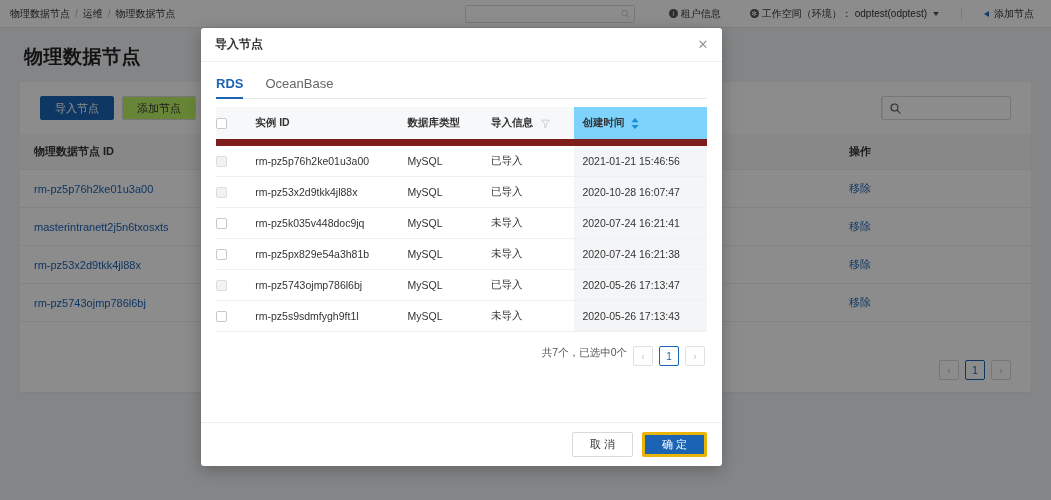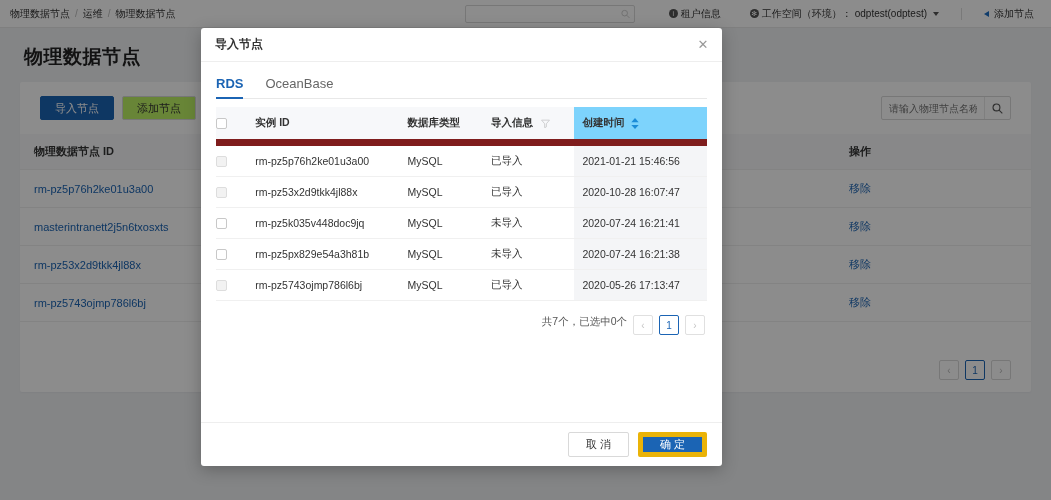--- a/index.html
+++ b/index.html
@@ -193,21 +193,21 @@
 
   .mfoot {
     height: 44px; border-top: 1px solid #eee; display: flex; align-items: center;
     justify-content: flex-end; gap: 9px; padding: 0 15px;
   }
   .fbtn {
     height: 25px; padding: 0 17px; font-size: 11px; border-radius: 2px;
     display: inline-flex; align-items: center; justify-content: center; cursor: pointer;
   }
   .fbtn.cancel { background: #fff; border: 1px solid #d9d9d9; color: #333; }
-  .fbtn.ok { background: #1b64b4; border: 5px solid #eab308; color: #fff; }
+  .fbtn.ok { background: #1b64b4; border: 3px solid #eab308; color: #fff; }
 </style>
 </head>
 <body>
 
 <div class="page">
 
   <div class="topbar">
     <div class="crumbs">
       <a>物理数据节点</a>
       <span class="sep">/</span>
@@ -251,21 +251,20 @@
     <div class="cardtools">
       <div class="btn btn-primary">导入节点</div>
       <div class="btn btn-default">添加节点</div>
       <div class="btn-icon">
         <svg width="12" height="12" viewBox="0 0 16 16">
           <path d="M13 8a5 5 0 1 1-1.6-3.6" fill="none" stroke="#555" stroke-width="1.5"></path>
           <path d="M13.4 1.6 V5 H10" fill="none" stroke="#555" stroke-width="1.5"></path>
         </svg>
       </div>
       <div class="tool-search">
-        <input value="" placeholder="请输入物理节点名称" style="">
         <div class="sbtn">
           <svg width="11" height="11" viewBox="0 0 16 16">
             <circle cx="6.5" cy="6.5" r="5" fill="none" stroke="#555" stroke-width="1.6"></circle>
             <line x1="10.3" y1="10.3" x2="15" y2="15" stroke="#555" stroke-width="1.6"></line>
           </svg>
         </div>
       </div>
     </div>
 
     <table class="bt">
@@ -392,20 +391,27 @@
           <td>未导入</td>
           <td class="colsort">2020-07-24 16:21:38</td>
         </tr>
         <tr>
           <td><span class="cbx dis"></span></td>
           <td>rm-pz5743ojmp786l6bj</td>
           <td>MySQL</td>
           <td>已导入</td>
           <td class="colsort">2020-05-26 17:13:47</td>
         </tr>
+        <tr>
+          <td><span class="cbx"></span></td>
+          <td>rm-pz5s9sdmfygh9ft1l</td>
+          <td>MySQL</td>
+          <td>未导入</td>
+          <td class="colsort">2020-05-26 17:13:43</td>
+        </tr>
       </tbody>
     </table>
 
     <div class="mpager">
       <span>共7个，已选中0个</span>
       <div class="mpg">‹</div>
       <div class="mpg cur">1</div>
       <div class="mpg">›</div>
     </div>
   </div>

